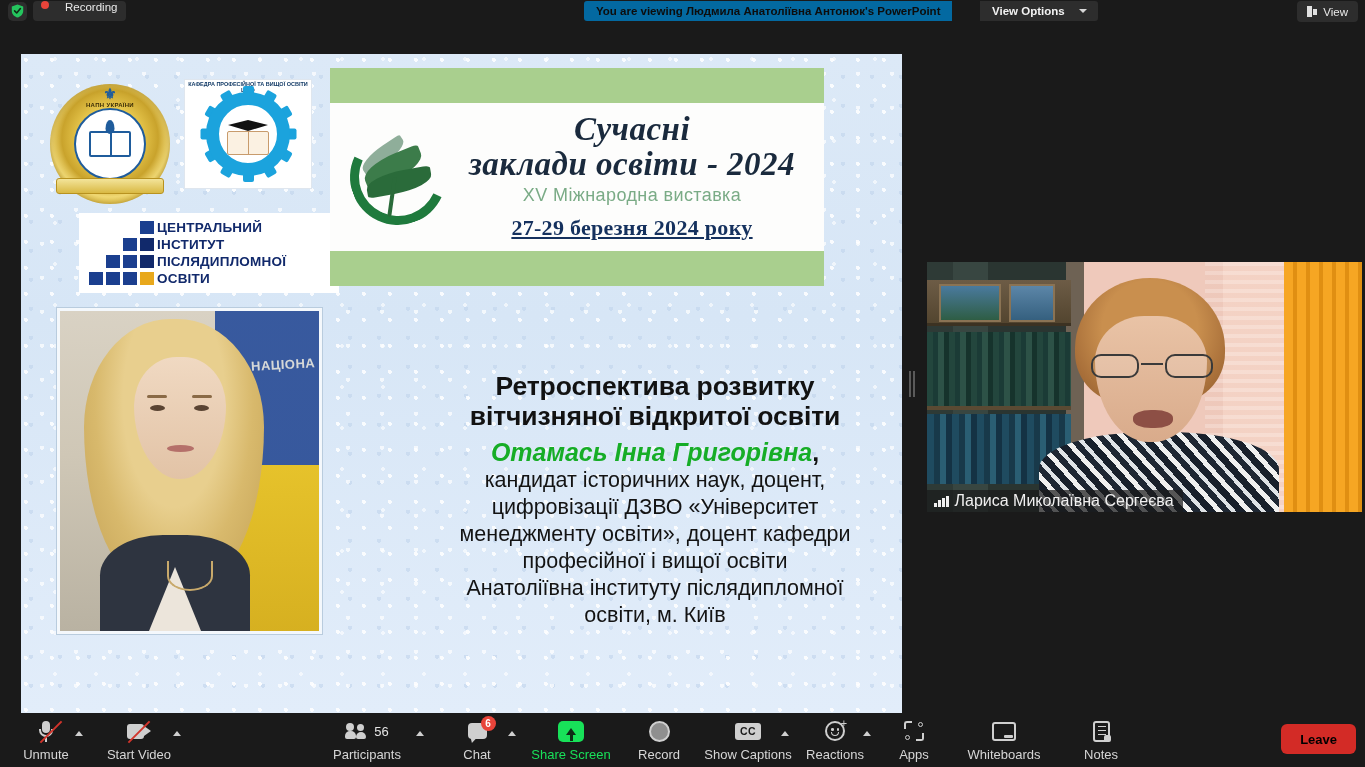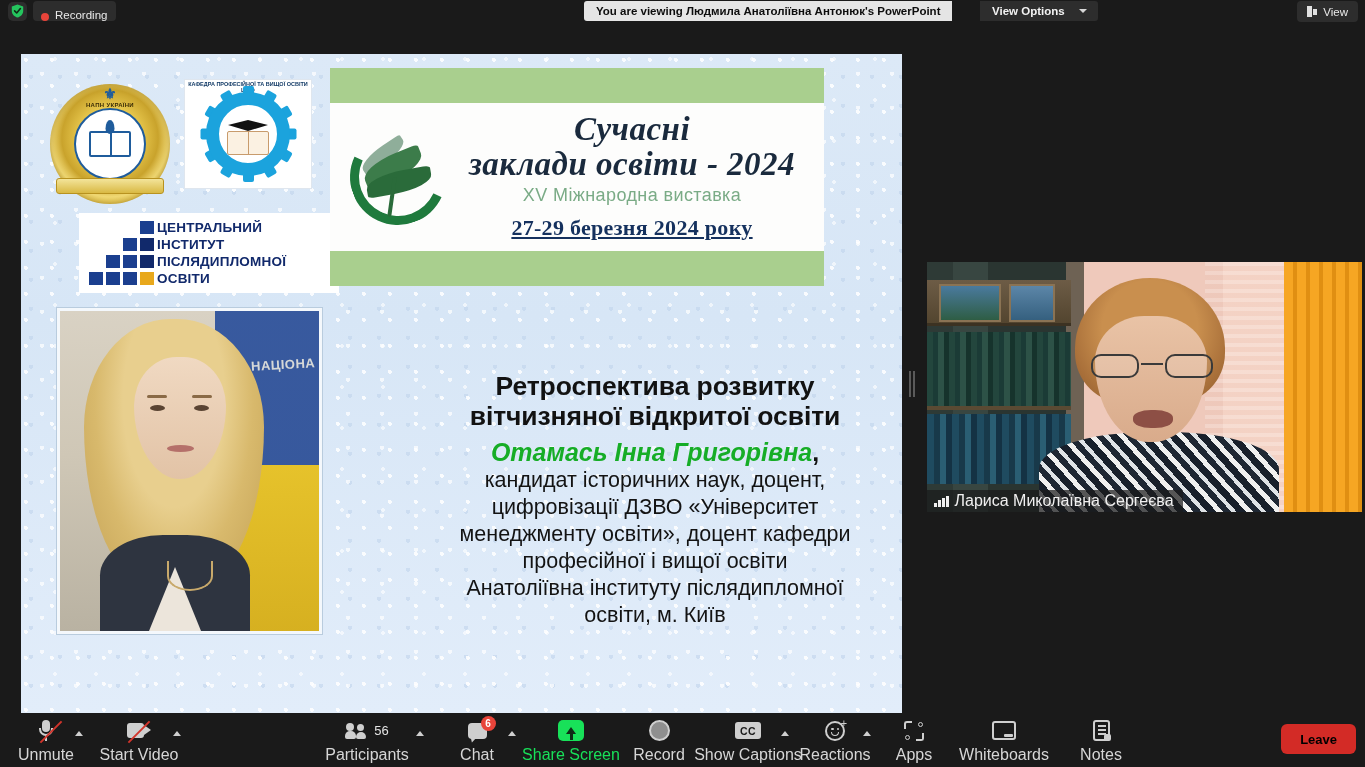--- a/index.html
+++ b/index.html
@@ -19,28 +19,28 @@
   .tb-left {
     position: absolute; left: 8px; top: 1px; height: 20px;
     display: flex; align-items: center; gap: 6px;
   }
   .shield {
     width: 19px; height: 19px; border-radius: 5px; background: #2d2d2d;
     display: flex; align-items: center; justify-content: center;
   }
   .rec-pill {
     height: 20px; background: #2d2d2d; border-radius: 4px;
-    display: flex; align-items: flex-end; gap: 6px; padding: 0 9px 0 8px;
+    display: flex; align-items: flex-start; gap: 16px; padding: 0 9px 0 8px;
   }
   .rec-dot { width: 8px; height: 8px; border-radius: 50%; background: #e8443a; }
   .rec-label { color: #e9e9e9; font-size: 11.5px; }
 
   .viewing-banner {
     position: absolute; left: 584px; top: 1px; height: 20px;
-    background: #e5e5e5; border-radius: 3px 0 0 3px;
+    background: #0369a1; border-radius: 3px 0 0 3px;
     display: flex; align-items: center; padding: 0 12px;
   }
   .viewing-banner span { color: #0d0d0d; font-size: 11.5px; font-weight: 700; white-space: nowrap; }
   .view-options {
     position: absolute; left: 980px; top: 1px; height: 20px;
     background: #2d2d2d; border-radius: 0 3px 3px 0;
     display: flex; align-items: center; gap: 14px; padding: 0 11px 0 12px;
   }
   .view-options .vo-label { color: #f2f2f2; font-size: 11.5px; font-weight: 700; }
   .caret-down {
@@ -348,21 +348,21 @@
   .toolbar {
     position: absolute; left: 0; bottom: 0; width: 1365px; height: 54px;
     background: #1a1a1a;
   }
   .tool {
     position: absolute; top: 5px; height: 46px;
     display: flex; flex-direction: column; align-items: center; justify-content: flex-start;
     cursor: pointer;
   }
   .tool .ic { height: 26px; display: flex; align-items: center; justify-content: center; position: relative; }
-  .tool .lb { font-size: 16px; color: #d6d6d6; margin-top: 3px; white-space: nowrap; text-align: center; }
+  .tool .lb { font-size: 13px; color: #d6d6d6; margin-top: 3px; white-space: nowrap; text-align: center; }
   .tool .lb.green { color: #18e159; }
   .chev {
     position: absolute; top: 18px;
     width: 0; height: 0; border-left: 4px solid transparent; border-right: 4px solid transparent;
     border-bottom: 5px solid #cfcfcf;
   }
 
   
   .mic { position: relative; width: 14px; height: 21px; }
   .mic .cap { position: absolute; left: 3px; top: 0; width: 8px; height: 12px; background: #cfcfcf; border-radius: 4px; }

